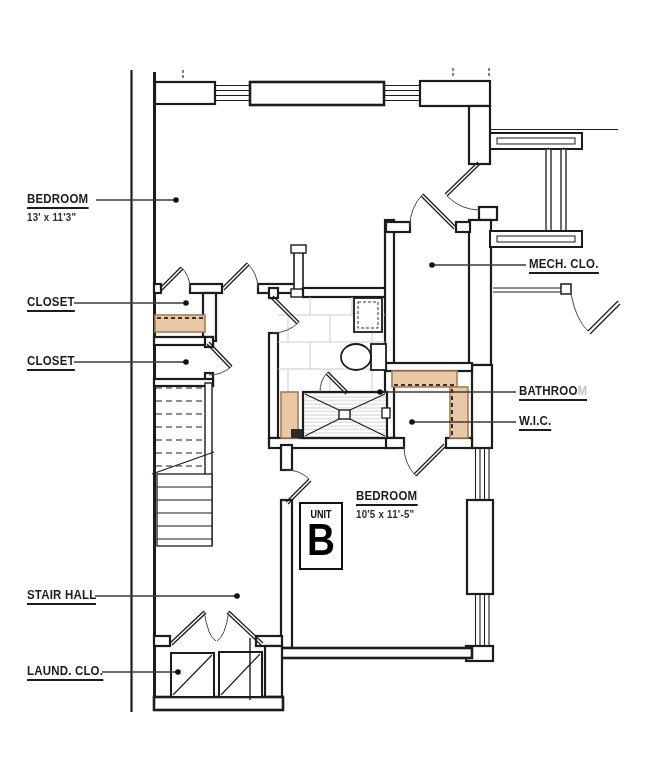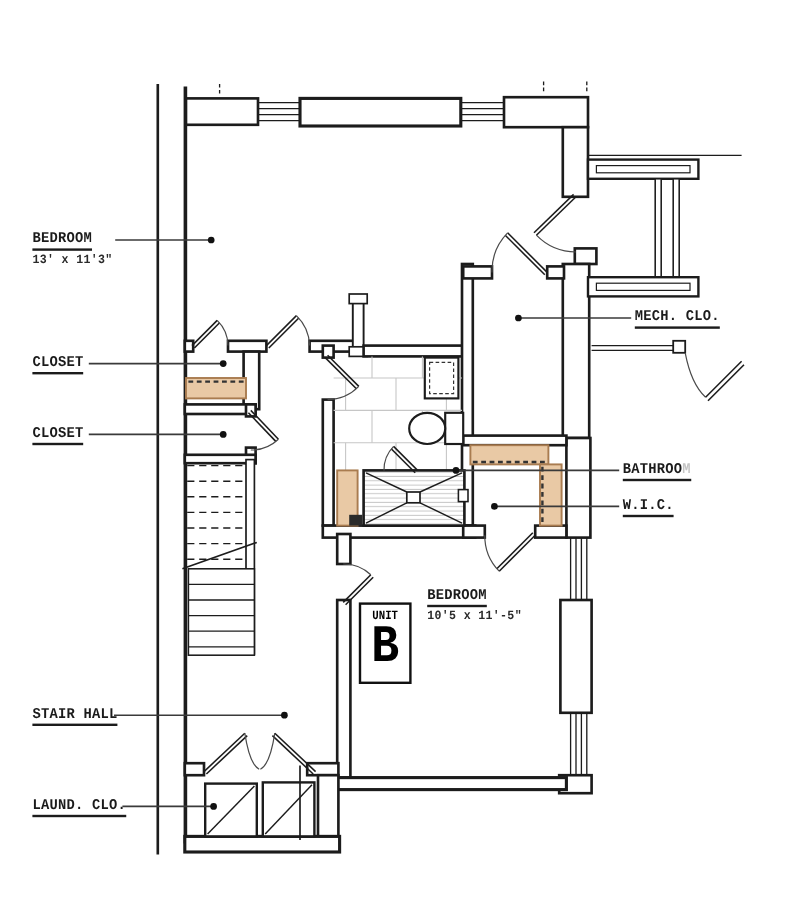--- a/index.html
+++ b/index.html
@@ -1,18 +1,18 @@
 <!DOCTYPE html>
 <html style="--wall: #1c1c1c; --shelf-fill: #e9c9a5; --shelf-border: #a97c50; --tile-line: #c6c6c6; --faded-text: #c4c4c4;"><head>
 <meta charset="utf-8">
 <style>
   html,body{margin:0;padding:0;background:#fff;}
   .plan{
     position:relative;width:654px;height:760px;background:#ffffff;overflow:hidden;
-    font-family:Liberation Mono, monospace;
+    font-family:Liberation Sans, sans-serif;
   }
   svg{position:absolute;left:0;top:0;}
   
   .w   {fill:#ffffff;stroke:var(--wall,#1c1c1c);stroke-width:2.2;}
   .w3  {fill:#ffffff;stroke:var(--wall,#1c1c1c);stroke-width:2.6;}
   .wl  {stroke:var(--wall,#1c1c1c);stroke-width:2.6;fill:none;}
   .tl  {stroke:var(--wall,#1c1c1c);stroke-width:1.1;fill:none;}
   .win {stroke:var(--wall,#1c1c1c);stroke-width:1.1;fill:none;}
   .door{stroke:var(--wall,#1c1c1c);stroke-width:1.3;fill:none;}
   .arc {stroke:#4a4a4a;stroke-width:1;fill:none;}

